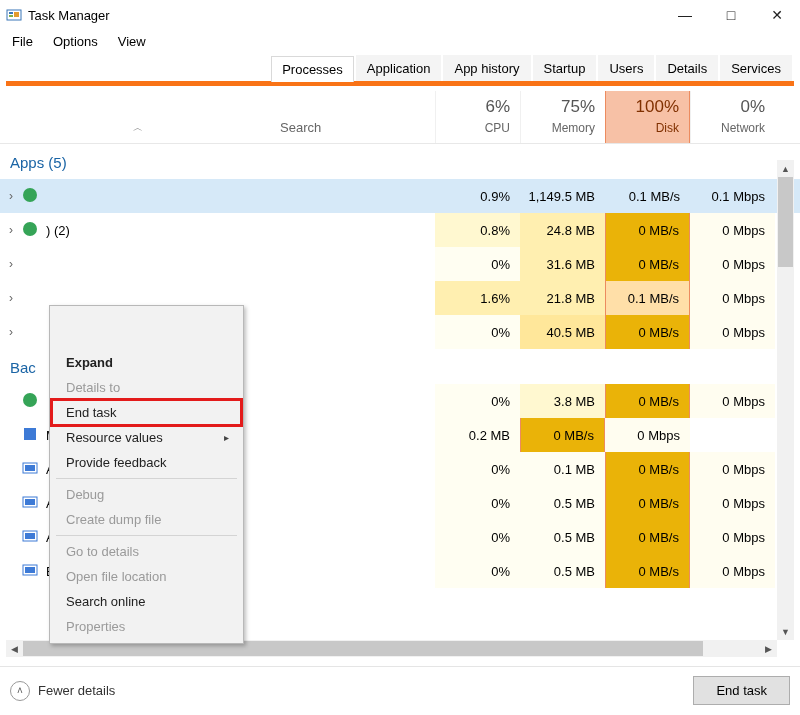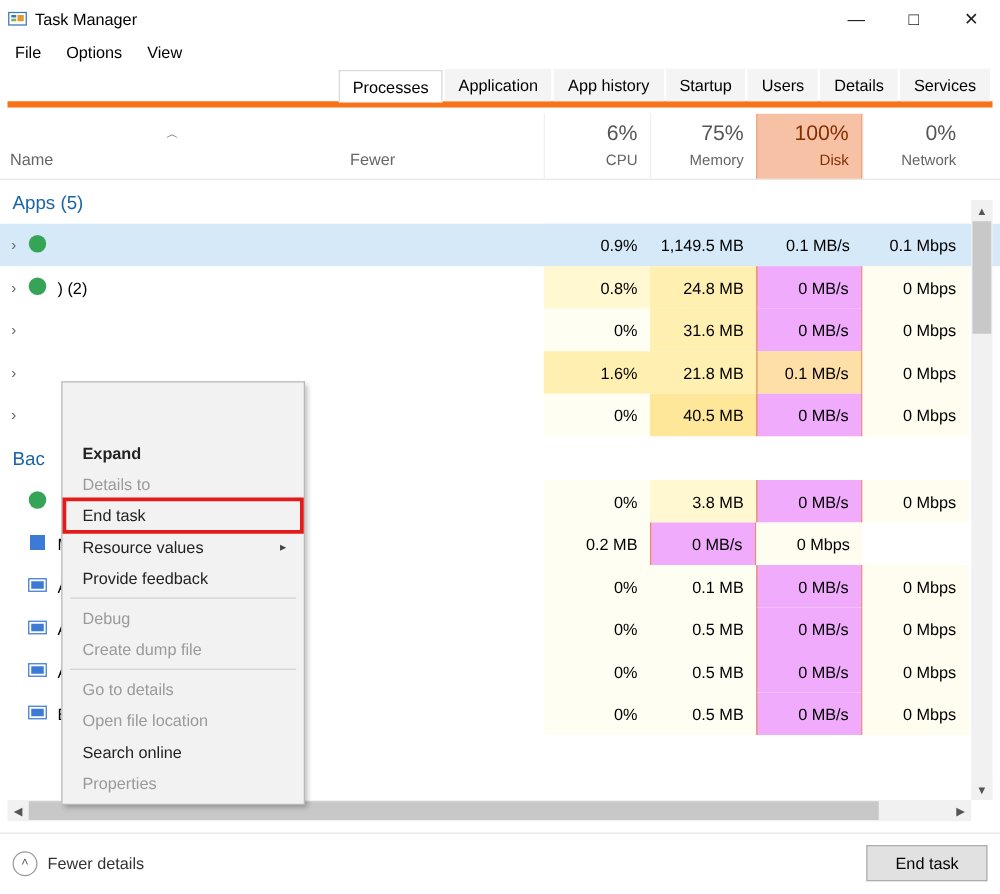--- a/index.html
+++ b/index.html
@@ -93,21 +93,21 @@
   .row .scroll-gutter { flex: 0 0 17px; }
   
   .c-cpu  {}
   .c-mem  {}
   .c-disk.hotcol { border-left: 1px solid #ec8b5f; border-right: 1px solid #ec8b5f; }
   .tint-y0 { background: #fffef2; }
   .tint-y1 { background: #fff8d0; }
   .tint-y2 { background: #ffefb0; }
   .tint-y3 { background: #ffe79a; }
   .tint-o1 { background: #ffdfa8; }
-  .tint-disk { background: #f0abfc; }
+  .tint-disk { background: #eab308; }
   .tint-net { background: #fffdf0; }
   .row.selected { background: #d6e9f8; }
   .row.selected .val { background: #d6e9f8 !important; }
   
   .ctxmenu {
     position: absolute; left: 49px; top: 219px;
     width: 195px; background: #f2f2f2;
     border: 1px solid #b8b8b8; box-shadow: 2px 2px 4px rgba(0,0,0,.25);
     padding: 4px 2px; z-index: 50;
   }
@@ -199,23 +199,22 @@
   <div class="tab">Users</div>
   <div class="tab">Details</div>
   <div class="tab">Services</div>
 </div>
 
 <div class="main">
 
   <div class="colhead">
     <div class="name-col">
       <div class="sort-caret">︿</div>
-      <div style="color:#666;">Name</div>
-    </div>
-    <div class="status-col">Fewer</div>
+    </div>
+    <div class="status-col">Search</div>
     <div class="metric-col">
       <div class="pct">6%</div>
       <div class="lbl">CPU</div>
     </div>
     <div class="metric-col">
       <div class="pct">75%</div>
       <div class="lbl">Memory</div>
     </div>
     <div class="metric-col hot">
       <div class="pct">100%</div>

